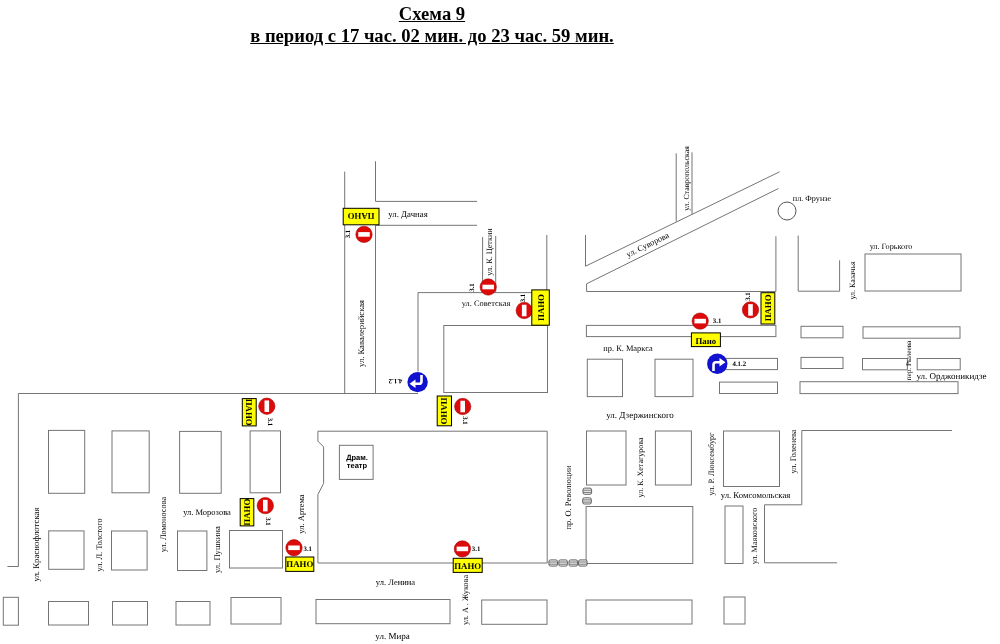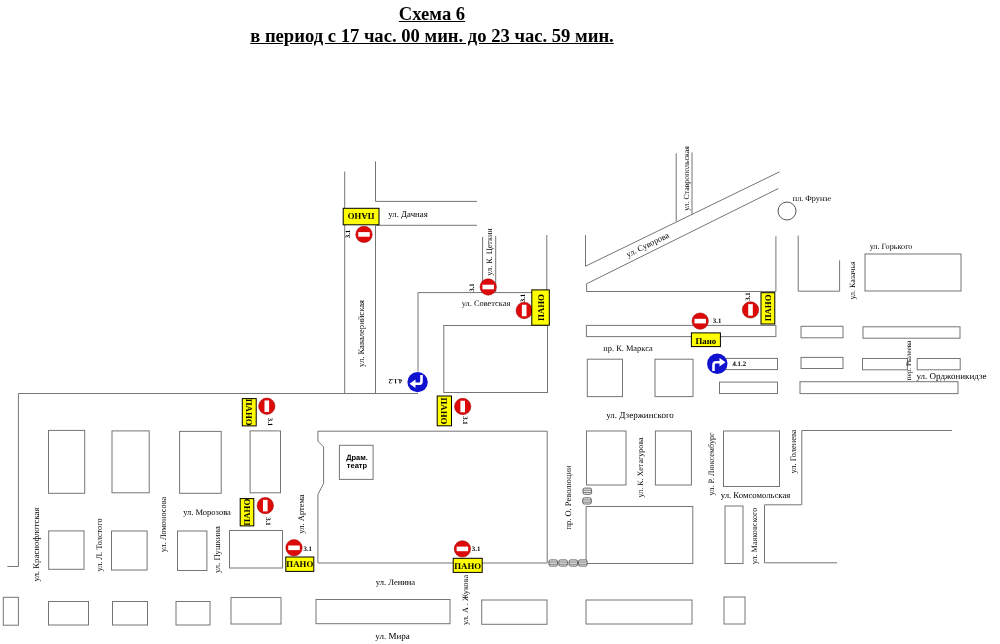--- a/index.html
+++ b/index.html
@@ -10,22 +10,22 @@
 svg{position:absolute;left:0;top:0;}
 svg text{text-rendering:geometricPrecision;}
 .lbl{font-family:"Liberation Serif",serif;font-size:8.8px;fill:#000;}
 .pano{font-family:"Liberation Serif",serif;font-weight:bold;font-size:8.8px;fill:#000;}
 .sm{font-family:"Liberation Serif",serif;font-weight:bold;font-size:6.8px;fill:#000;}
 </style>
 </head>
 <body>
 <div id="page">
 <div id="title">
-<div>Схема 6</div>
-<div>в период с 17 час. 00 мин. до 23 час. 59 мин.</div>
+<div>Схема 9</div>
+<div>в период с 17 час. 02 мин. до 23 час. 59 мин.</div>
 </div>
 <svg width="1000" height="644" viewBox="0 0 1000 644">
 <defs>
 <g id="noent">
  <circle r="8.2" fill="#dd0a0a" stroke="#990000" stroke-width="0.5"></circle>
  <rect x="-5.75" y="-2.3" width="11.5" height="4.6" fill="#fff"></rect>
 </g>
 <g id="barrel">
  <rect x="-4.3" y="-3.1" width="8.6" height="6.2" rx="1.6" fill="#f2f2f2" stroke="#555" stroke-width="0.9"></rect>
  <line x1="-4.3" y1="-1" x2="4.3" y2="-1" stroke="#555" stroke-width="0.8"></line>

